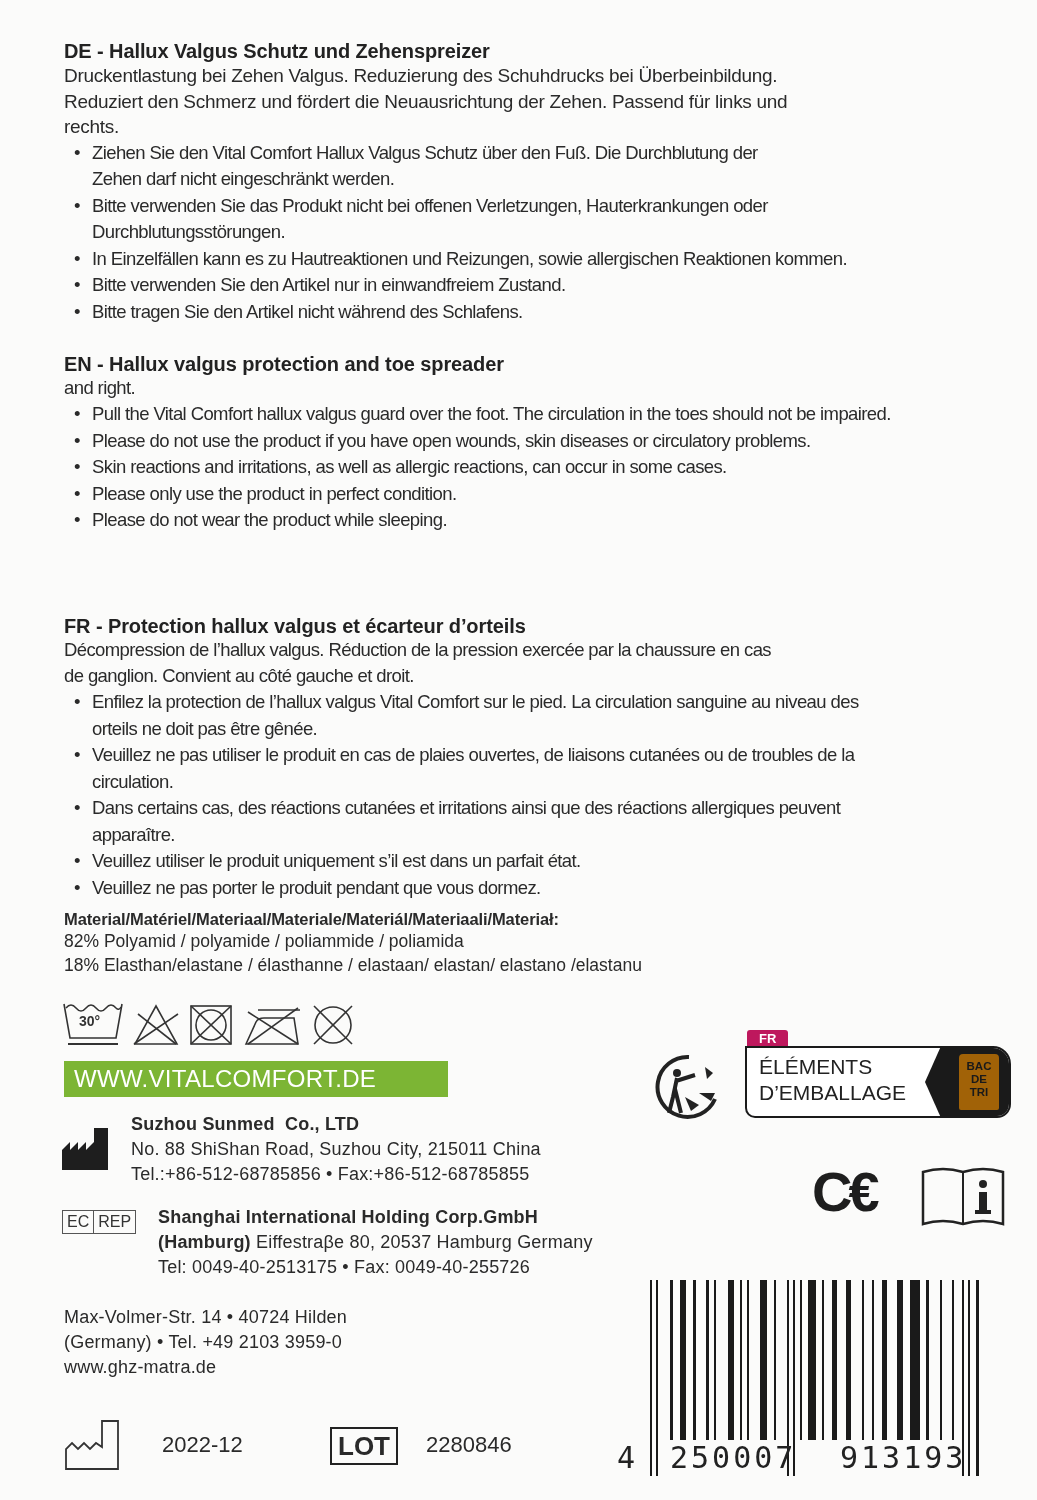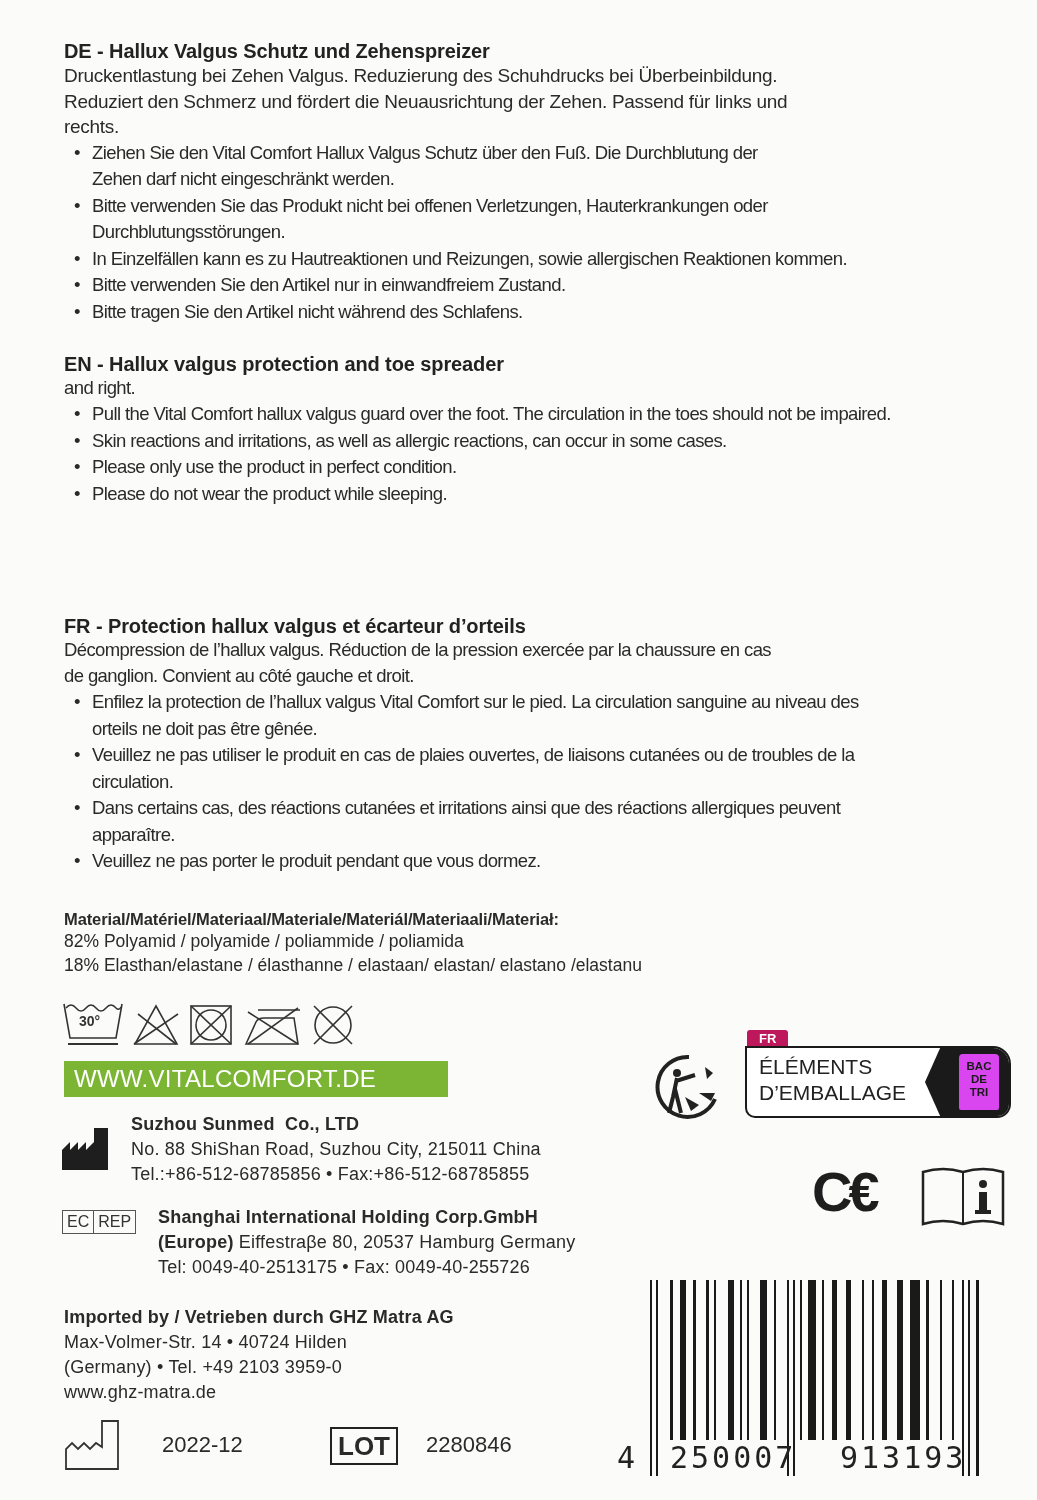--- a/index.html
+++ b/index.html
@@ -50,36 +50,38 @@
   </ul>
 </div>
 
 <div class="abs" style="left:64px; top:353px; width:960px;">
   <div class="section-title">EN - Hallux valgus protection and toe spreader</div>
   <div class="para cond" style="font-size:18.5px; line-height:26px;">
     <div>and right.</div>
   </div>
   <ul class="bul cond" style="width:840px; font-size:18.5px; line-height:26.5px;">
     <li>Pull the Vital Comfort hallux valgus guard over the foot. The circulation in the toes should not be impaired.</li>
+    <li>Please do not use the product if you have open wounds, skin diseases or circulatory problems.</li>
     <li>Skin reactions and irritations, as well as allergic reactions, can occur in some cases.</li>
     <li>Please only use the product in perfect condition.</li>
     <li>Please do not wear the product while sleeping.</li>
   </ul>
 </div>
 
 <div class="abs" style="left:64px; top:615px; width:960px;">
   <div class="section-title">FR - Protection hallux valgus et écarteur d’orteils</div>
   <div class="para cond" style="font-size:18.5px; line-height:26px;">
     <div style="white-space:nowrap">Décompression de l’hallux valgus. Réduction de la pression exercée par la chaussure en cas</div>
     <div>de ganglion. Convient au côté gauche et droit.</div>
   </div>
   <ul class="bul cond" style="width:860px; font-size:18.5px; line-height:26.5px;">
     <li style="width:800px">Enfilez la protection de l’hallux valgus Vital Comfort sur le pied. La circulation sanguine au niveau des orteils ne doit pas être gênée.</li>
     <li style="width:840px">Veuillez ne pas utiliser le produit en cas de plaies ouvertes, de liaisons cutanées ou de troubles de la circulation.</li>
     <li>Dans certains cas, des réactions cutanées et irritations ainsi que des réactions allergiques peuvent apparaître.</li>
+    <li>Veuillez utiliser le produit uniquement s’il est dans un parfait état.</li>
     <li>Veuillez ne pas porter le produit pendant que vous dormez.</li>
   </ul>
 </div>
 
 <div class="abs" style="left:64px; top:910px;">
   <div class="mat-title">Material/Matériel/Materiaal/Materiale/Materiál/Materiaali/Materiał:</div>
   <div class="mat-line">82% Polyamid / polyamide / poliammide / poliamida</div>
   <div class="mat-line">18% Elasthan/elastane / élasthanne / elastaan/ elastan/ elastano /elastanu</div>
 </div>
 
@@ -127,21 +129,21 @@
     <path d="M44 40 L60 40 L56 48 Z" fill="#222"></path>
     <path d="M30 44 L44 52 L36 58 Z" fill="#222"></path>
   </svg>
   <div class="abs fr-label" style="left:92px; top:-13px;">FR</div>
   <div class="abs" style="left:90px; top:3px; width:262px; height:68px; border:2.5px solid #1a1a1a; border-radius:0 18px 14px 10px; overflow:hidden; background:#fff;">
     <div class="abs" style="left:12px; top:6px; font-size:21px; line-height:26px; color:#222;">
       <div>ÉLÉMENTS</div>
       <div>D’EMBALLAGE</div>
     </div>
     <div class="abs" style="right:0; top:0; width:84px; height:68px; background:#1a1a1a; clip-path:polygon(18% 0,100% 0,100% 100%,18% 100%,0 50%);"></div>
-    <div class="abs" style="right:10px; top:6px; width:40px; height:56px; background:#d946ef; border-radius:4px 4px 2px 2px; text-align:center; font-weight:bold; font-size:11.5px; line-height:13px; color:#1a1a1a; padding-top:6px; box-sizing:border-box;">
+    <div class="abs" style="right:10px; top:6px; width:40px; height:56px; background:#a16207; border-radius:4px 4px 2px 2px; text-align:center; font-weight:bold; font-size:11.5px; line-height:13px; color:#1a1a1a; padding-top:6px; box-sizing:border-box;">
       <div>BAC</div>
       <div>DE</div>
       <div>TRI</div>
     </div>
   </div>
 </div>
 
 <svg class="abs" style="left:62px; top:1128px;" width="46" height="42" viewBox="0 0 46 42">
   <path d="M0 42 L0 22 L8 14 L8 22 L16 14 L16 22 L24 14 L24 22 L32 14 L32 0 L46 0 L46 42 Z" fill="#1e1e1e"></path>
 </svg>
@@ -159,26 +161,25 @@
   <rect x="60" y="26" width="8" height="20" fill="#222"></rect>
   <rect x="56" y="44" width="16" height="4" fill="#222"></rect>
 </svg>
 
 <div class="abs ecrep" style="left:62px; top:1210px; color:#333;">
   <span>EC</span>
   <span>REP</span>
 </div>
 <div class="abs addr" style="left:158px; top:1205px;">
   <div class="addr-bold">Shanghai International Holding Corp.GmbH</div>
-  <div><span class="addr-bold">(Europe)</span><span style="white-space:pre"> Eiffestraβe 80, 20537 Hamburg Germany</span></div>
+  <div><span class="addr-bold">(Hamburg)</span><span style="white-space:pre"> Eiffestraβe 80, 20537 Hamburg Germany</span></div>
   <div>Tel: 0049-40-2513175 • Fax: 0049-40-255726</div>
 </div>
 
 <div class="abs addr" style="left:64px; top:1305px;">
-  <div class="addr-bold">Imported by / Vetrieben durch GHZ Matra AG</div>
   <div>Max-Volmer-Str. 14 • 40724 Hilden</div>
   <div>(Germany) • Tel. +49 2103 3959-0</div>
   <div>www.ghz-matra.de</div>
 </div>
 
 <svg class="abs" style="left:64px; top:1417px;" width="56" height="56" viewBox="0 0 56 56">
   <path d="M2 52 L2 32 L8 26 L14 32 L20 26 L26 32 L32 26 L38 30 L38 4 L54 4 L54 52 Z" fill="none" stroke="#333" stroke-width="1.8"></path>
 </svg>
 <div class="abs val" style="left:132px; top:1432px;margin-left:30px;">2022-12</div>
 

